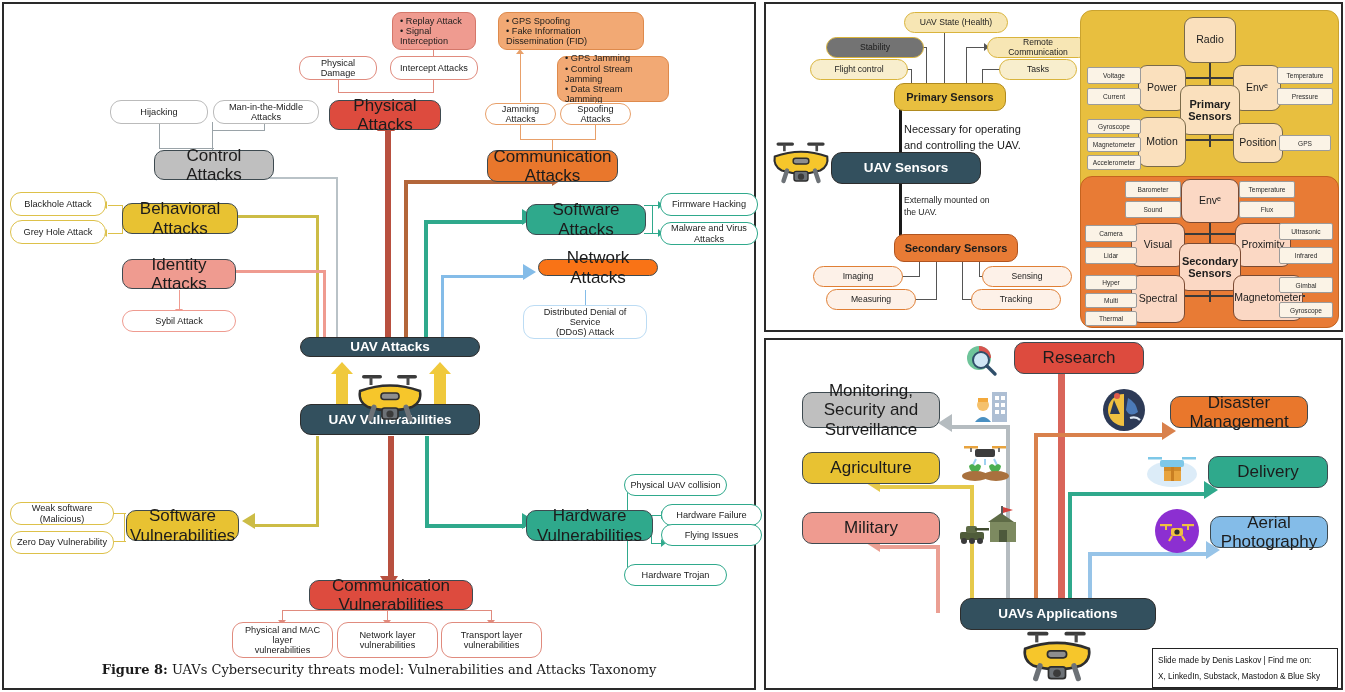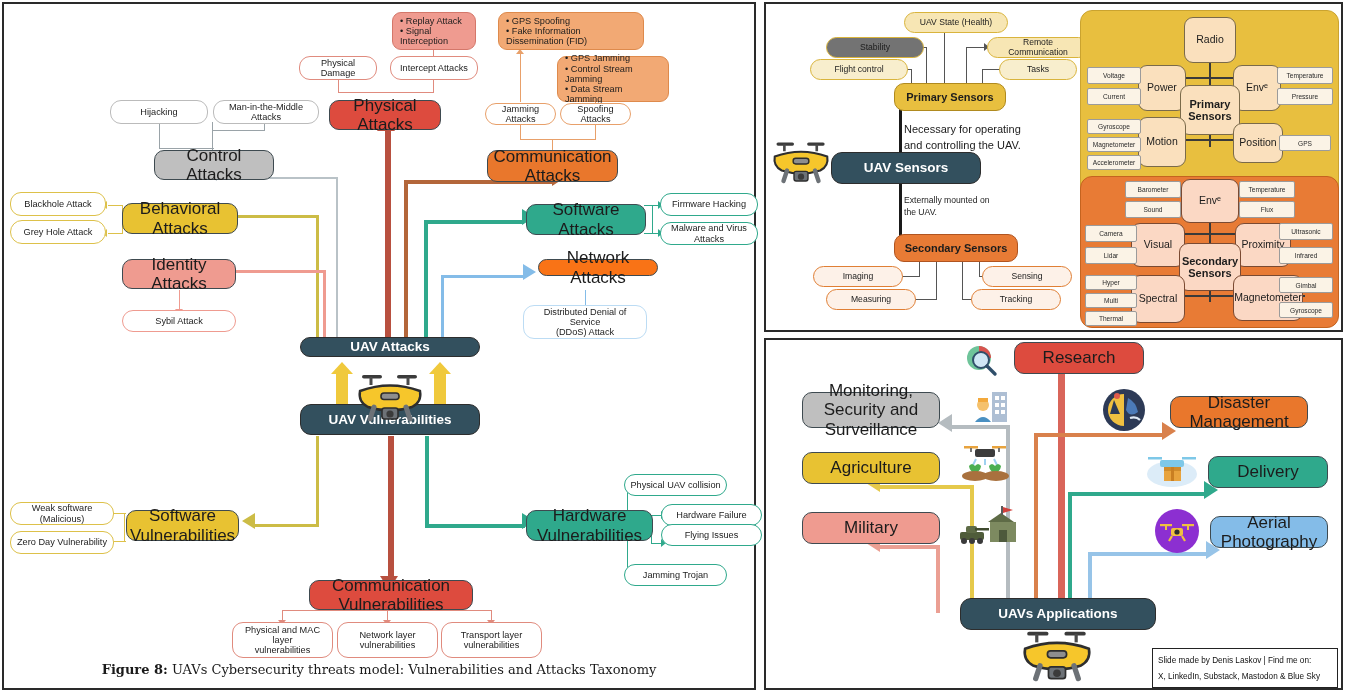--- a/index.html
+++ b/index.html
@@ -323,21 +323,21 @@
     </div>
 
     <div class="node leaf" style="left:6px; top:498px; width:104px; height:23px; border-color:#ddc14a;">Weak software (Malicious)</div>
     <div class="node leaf" style="left:6px; top:527px; width:104px; height:23px; border-color:#ddc14a;">Zero Day Vulnerability</div>
     <div class="node cat" style="left:122px; top:506px; width:113px; height:31px; background:#e8c232;">Software Vulnerabilities</div>
 
     <div class="node cat" style="left:522px; top:506px; width:127px; height:31px; background:#2fa98c;">Hardware Vulnerabilities</div>
     <div class="node leaf" style="left:620px; top:470px; width:103px; height:22px; border-color:#2fa98c;">Physical UAV collision</div>
     <div class="node leaf" style="left:657px; top:500px; width:101px; height:22px; border-color:#2fa98c;">Hardware Failure</div>
     <div class="node leaf" style="left:657px; top:520px; width:101px; height:22px; border-color:#2fa98c;">Flying Issues</div>
-    <div class="node leaf" style="left:620px; top:560px; width:103px; height:22px; border-color:#2fa98c;">Jamming Trojan</div>
+    <div class="node leaf" style="left:620px; top:560px; width:103px; height:22px; border-color:#2fa98c;">Hardware Trojan</div>
 
     <div class="node cat" style="left:305px; top:576px; width:164px; height:30px; background:#dd4b3e;">Communication Vulnerabilities</div>
 
     <div class="node leaf" style="left:228px; top:618px; width:101px; height:36px; border-color:#e08b7e;">Physical and MAC layer
 vulnerabilities</div>
     <div class="node leaf" style="left:333px; top:618px; width:101px; height:36px; border-color:#e08b7e;">Network layer
 vulnerabilities</div>
     <div class="node leaf" style="left:437px; top:618px; width:101px; height:36px; border-color:#e08b7e;">Transport layer
 vulnerabilities</div>
   </div>

